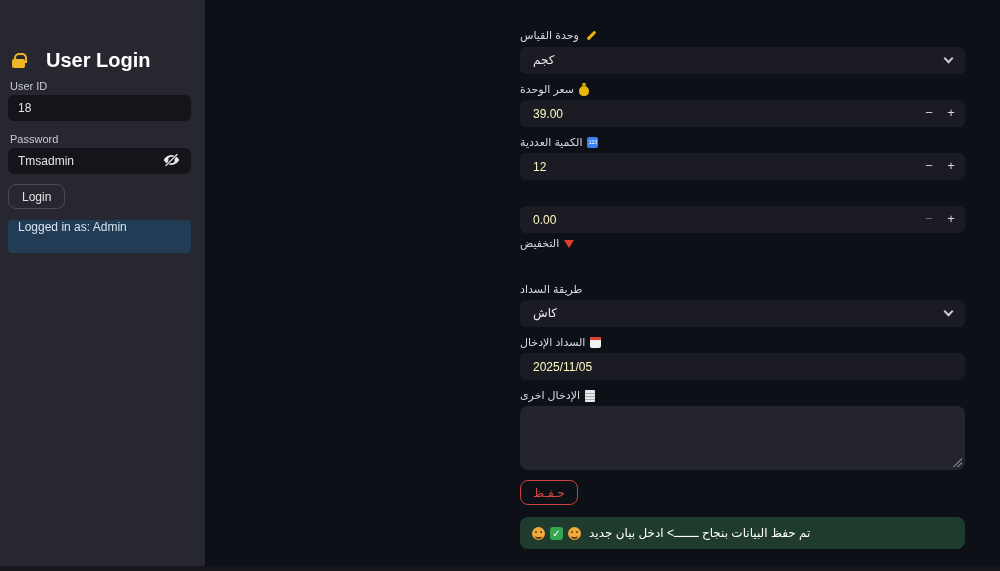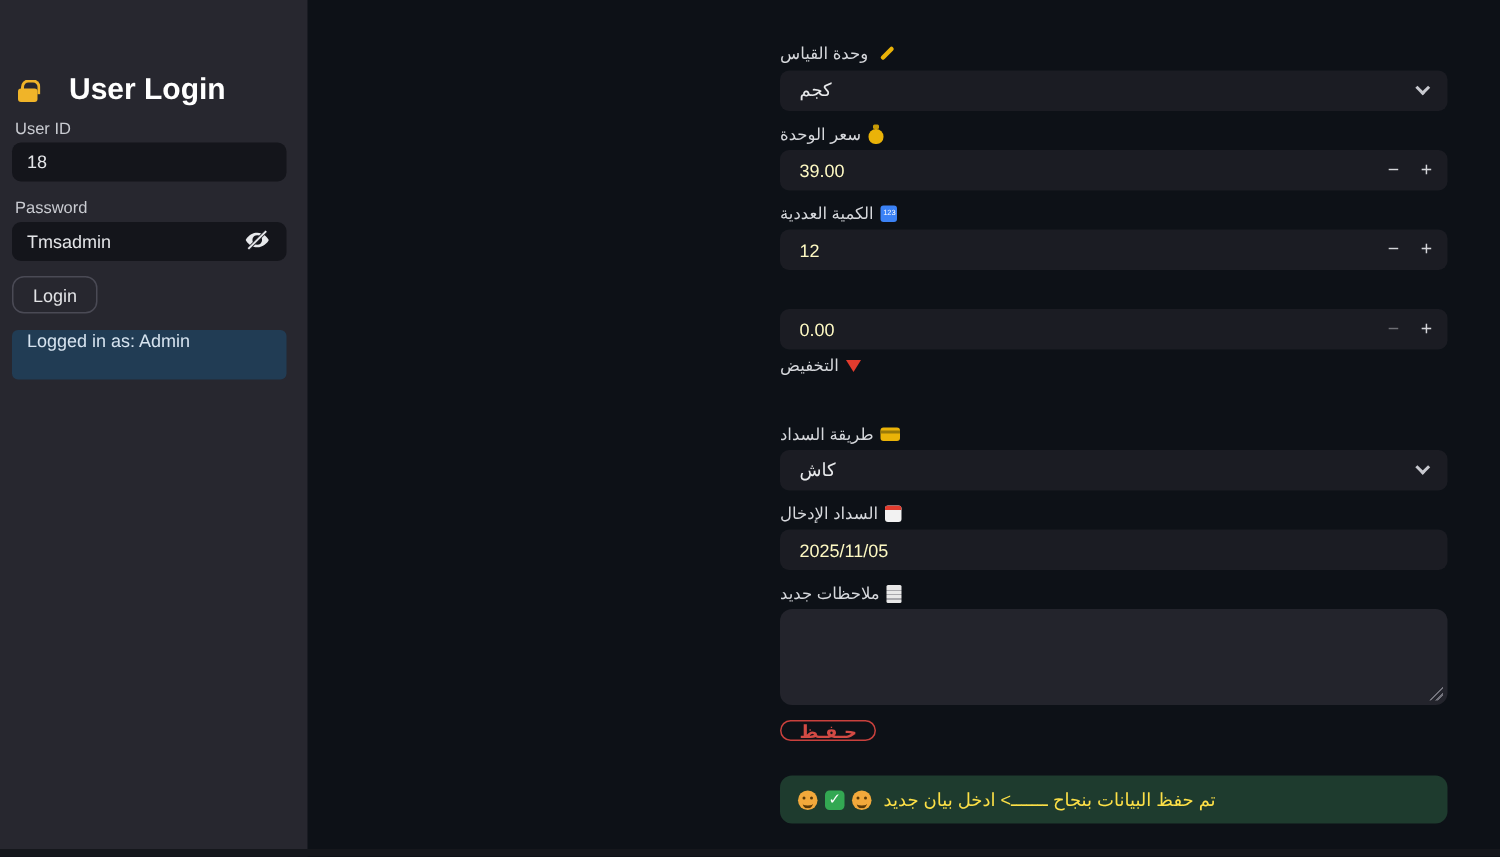--- a/index.html
+++ b/index.html
@@ -70,34 +70,34 @@
   .step{position:absolute;top:0;height:27px;line-height:26px;font-size:13px;color:#d4d5d9;
     width:16px;text-align:center;cursor:pointer;user-select:none;}
   .step.minus{right:28px;}
   .step.plus{right:6px;}
   .step.dim{opacity:.45;}
   .notes{position:absolute;left:520px;top:406px;width:445px;height:64px;background:#23242c;
     border:none;border-radius:8px;resize:none;color:#e9eaec;font-size:12px;padding:8px 12px;
     font-family:inherit;outline:none;}
   .grip{position:absolute;left:953px;top:458px;width:9px;height:9px;pointer-events:none;
     background:linear-gradient(135deg,transparent 0 48%,#73737c 48% 56%,transparent 56% 72%,#73737c 72% 80%,transparent 80%);}
-  .save-btn{position:absolute;left:520px;top:480px;height:14px;padding:0 12px;background:transparent;
-    border:1px solid #c9413d;border-radius:8px;color:#d24a44;font-size:12px;font-family:inherit;cursor:pointer;font-weight:bold;}
+  .save-btn{position:absolute;left:520px;top:480px;height:25px;padding:0 12px;background:transparent;
+    border:1px solid #c9413d;border-radius:8px;color:#d24a44;font-size:12px;font-family:inherit;cursor:pointer;}
   .success{position:absolute;left:520px;top:517px;width:445px;height:32px;background:#1e3b2e;
     border-radius:8px;display:flex;align-items:center;gap:5px;padding:0 12px;}
-  .success .msg{font-size:12px;color:#fde047;margin-left:3px;text-align:center;}
+  .success .msg{font-size:12px;color:#ffffff;margin-left:3px;text-align:center;}
 
   .bottom-edge{position:absolute;left:0;right:0;bottom:0;height:5px;background:#15171c;}
 
   
   .l1{top:29px;}  .c1{top:47px;}
   .l2{top:83px;}  .c2{top:100px;}
   .l3{top:136px;} .c3{top:153px;}
   .l4{top:189px;margin-top:48px;} .c4{top:206px;}
-  .l5{top:283px;} .c5{top:300px;}
+  .l5{top:283px;flex-direction:column;} .c5{top:300px;}
   .l6{top:336px;} .c6{top:353px;}
   .l7{top:389px;}
 </style>
 </head>
 <body>
 
 <div class="stage">
 
   <div class="sidebar">
     <div class="sb-title">
@@ -181,21 +181,21 @@
 
   <div class="flabel l6">
     <span>السداد الإدخال</span>
     <span class="icon i-cal"></span>
   </div>
   <div class="ctrl c6">
     <input type="text" value="2025/11/05" style="">
   </div>
 
   <div class="flabel l7">
-    <span>ملاحظات جديد</span>
+    <span>الإدخال اخرى</span>
     <span class="icon i-memo"></span>
   </div>
   <textarea class="notes" value="" style=""></textarea>
   <div class="grip"></div>
 
   <button class="save-btn">حـفـظ</button>
 
   <div class="success">
     <span class="icon i-smiley"></span>
     <span class="icon i-checkbox"></span>

